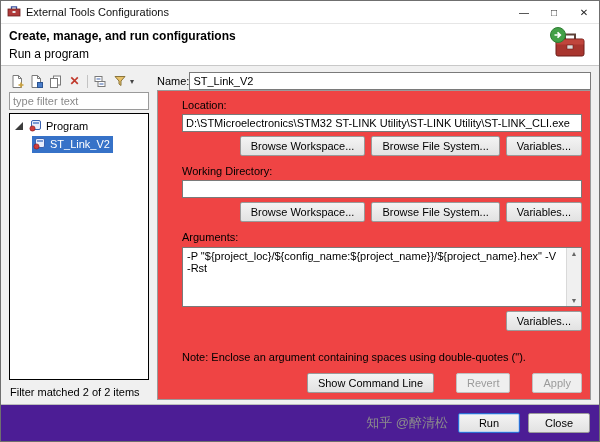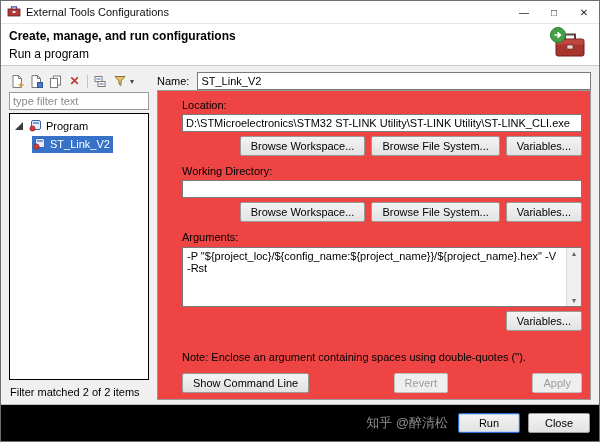--- a/index.html
+++ b/index.html
@@ -75,21 +75,21 @@
     border-right: 4px solid #3c3c3c; border-bottom: 4px solid #3c3c3c;
     margin-right: 1px;
   }
   .tree-label-wrap { display: inline-flex; align-items: center; gap: 4px; padding: 1px 3px 1px 1px; }
   .tree-row.selected .tree-label-wrap { background: #3672c8; color: #fff; }
 
   .filter-status { flex: 0 0 auto; padding: 6px 0 2px 1px; color: #000; }
 
   
   .right { flex: 1; display: flex; flex-direction: column; min-width: 0; min-height: 0; }
-  .name-row { flex: 0 0 auto; display: flex; align-items: center; gap: 8px; }
+  .name-row { flex: 0 0 auto; display: flex; align-items: center; gap: 0; }
   .name-row label { flex: 0 0 auto; }
   .name-row input {
     flex: 1; height: 18px; border: 1px solid #7a7a7a;
     background: #fff; font: inherit; padding: 1px 3px;
   }
 
   .tabs { flex: 0 0 auto; display: flex; margin-top: 7px; padding-left: 1px; }
   .tab {
     position: relative; top: 1px;
     padding: 3px 9px 3px;
@@ -137,28 +137,28 @@
   .args-wrap textarea {
     flex: 1; border: none; outline: none; resize: none;
     font: inherit; font-size: 11px; padding: 2px 4px; background: #fff;
   }
   .fake-scrollbar {
     flex: 0 0 15px; background: #f0f0f0; border-left: 1px solid #d9d9d9;
     display: flex; flex-direction: column; justify-content: space-between; align-items: center;
     font-size: 7px; color: #666; padding: 2px 0;
   }
   .note { flex: 0 0 auto; margin-top: 20px; }
-  .actions-row { flex: 0 0 auto; display: flex; justify-content: space-between; gap: 22px; margin-top: 10px; }
+  .actions-row { flex: 0 0 auto; display: flex; justify-content: flex-end; gap: 22px; margin-top: 10px; }
 
   
   .bottombar {
     flex: 0 0 auto; height: 37px;
     border-top: 1px solid #bcbcbc;
     display: flex; align-items: center; justify-content: flex-end;
-    gap: 8px; padding: 0 9px; background: #000000;
+    gap: 8px; padding: 0 9px; background: #4c1d95;
   }
   .watermark { color: #8c8c8c; font-size: 13px; margin-right: 2px; }
   .bottombar button { min-width: 62px; }
 </style>
 </head>
 <body>
 
 <div class="window">
 
   <div class="titlebar">

